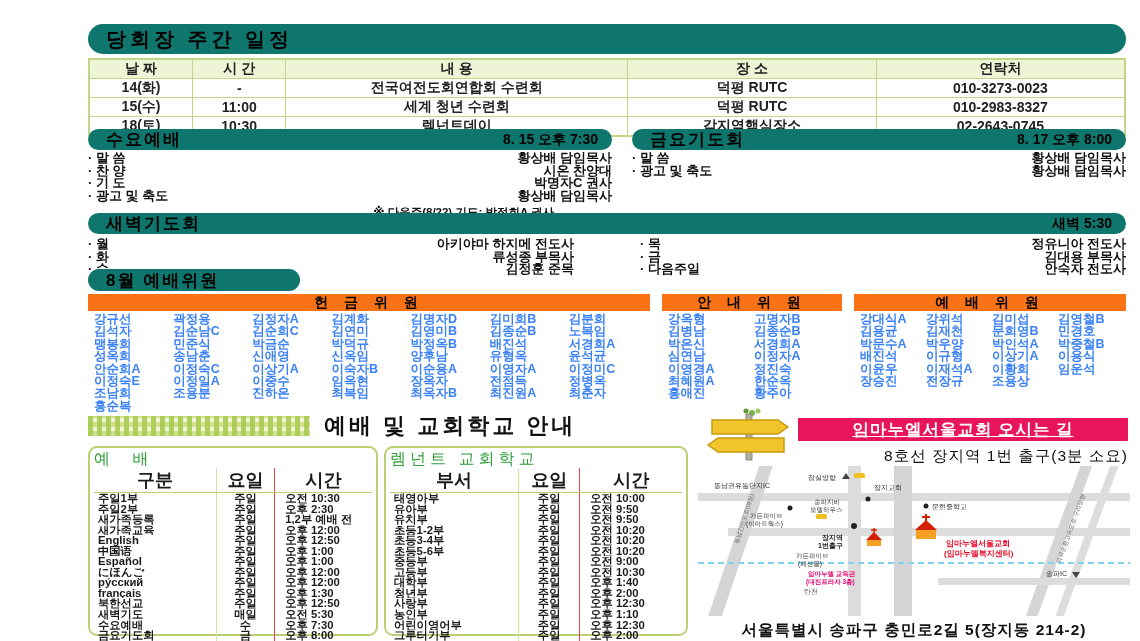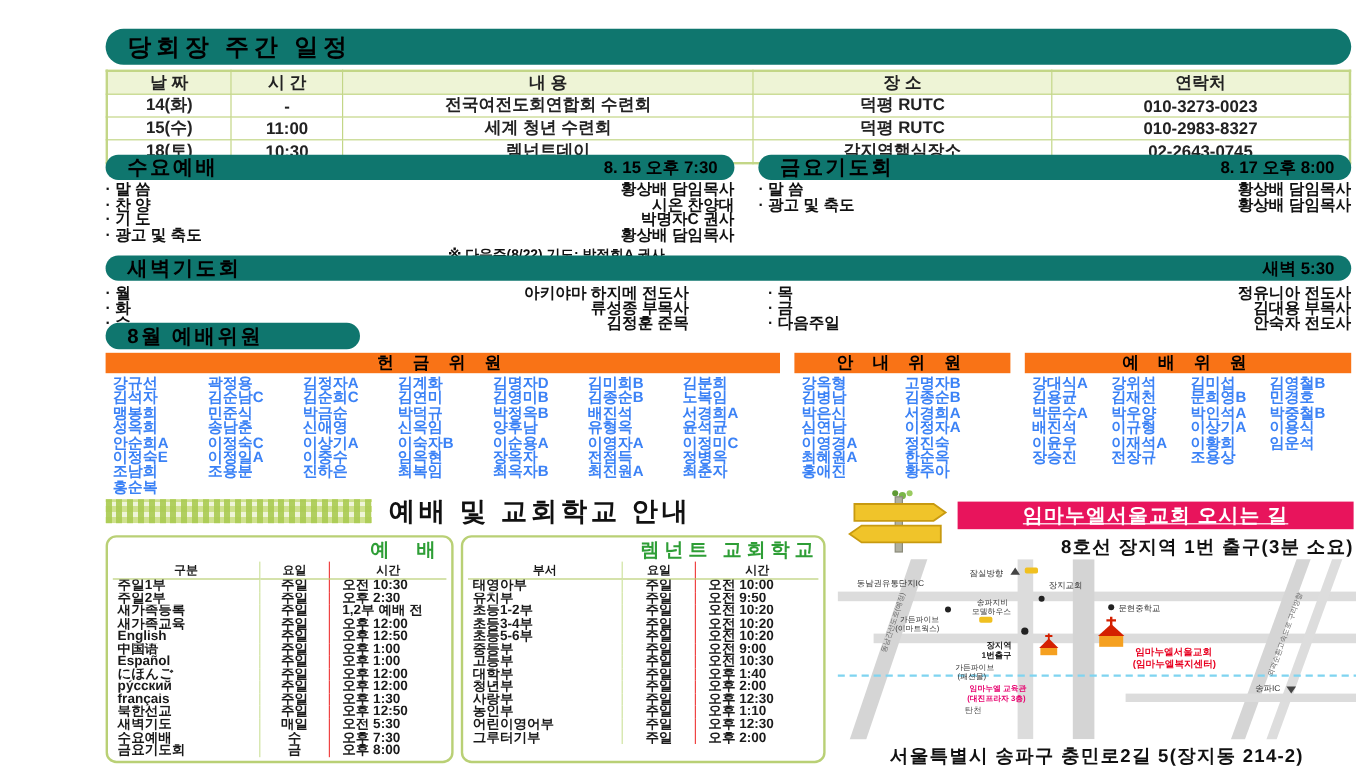--- a/index.html
+++ b/index.html
@@ -59,39 +59,39 @@
   .pattern{width:222px;height:20px;
      background:repeating-linear-gradient(90deg,rgba(170,203,82,.9) 0 5px,transparent 5px 9px),
                 repeating-linear-gradient(0deg,#cfe18e 0 5px,#eef4d8 5px 9px);}
   .gtitle{font-size:22px;font-weight:bold;letter-spacing:3px;margin-left:14px;white-space:nowrap;}
 
   
   .gbox{position:absolute;border:2px solid #b9d075;border-radius:9px;box-sizing:border-box;
         padding:1px 4px;background:#fff;}
   #tbl-worship{left:88px;top:446px;width:290px;height:190px;}
   #tbl-school{left:384px;top:446px;width:304px;height:190px;}
-  .gtt{text-align:right;color:#2e9e36;font-weight:bold;font-size:16px;
+  .gtt{text-align:left;color:#2e9e36;font-weight:normal;font-size:16px;
        letter-spacing:9px;line-height:19px;white-space:nowrap;}
   .gbox table{width:100%;border-collapse:collapse;table-layout:fixed;
        font-size:11.3px;font-weight:bold;color:#1a1a1a;}
-  .gbox th{border-bottom:1.5px solid #b9d075;font-size:10px;height:13px;padding:0;}
+  .gbox th{border-bottom:1.5px solid #b9d075;font-size:18px;height:13px;padding:0;}
   .gbox td{height:10.55px;line-height:10.55px;padding:0;white-space:nowrap;overflow:hidden;}
   .gbox td.c1,.gbox th.c1{border-left:1px solid #cfe3a0;border-right:1px solid #ef4444;
        text-align:center;}
   .gbox td.c0{padding-left:4px;}
   .gbox td.c2{padding-left:10px;}
   .gc0{width:44%}.gc1{width:21%}.gc2{width:35%}
 
   
   #sec-map{left:698px;top:408px;width:432px;height:232px;}
   #signpost{position:absolute;left:2px;top:0;}
   .banner{position:absolute;left:100px;top:10px;width:330px;height:23px;background:#e8145c;
       color:#fff;font-weight:bold;font-size:16.5px;letter-spacing:1px;display:flex;
       align-items:center;justify-content:center;text-decoration:underline;}
-  .subway{position:absolute;top:38px;right:2px;font-weight:bold;font-size:15.5px;letter-spacing:1px;}
+  .subway{position:absolute;top:38px;right:2px;font-weight:normal;font-size:15.5px;letter-spacing:1px;}
   #mapsvg{position:absolute;left:0;top:58px;}
   .address{position:absolute;top:212px;width:100%;text-align:center;font-weight:bold;
       font-size:15.5px;letter-spacing:1px;}
   text{font-family:"Liberation Sans","DejaVu Sans",sans-serif;}
 </style>
 </head>
 <body>
 
 <div class="page">
 
@@ -442,20 +442,25 @@
           <th class="c2">시간</th>
         </tr>
       </thead>
       <tbody>
           <tr>
           <td class="c0">태영아부</td>
           <td class="c1">주일</td>
           <td class="c2">오전 10:00</td>
         </tr>
           <tr>
+          <td class="c0">유아부</td>
+          <td class="c1">주일</td>
+          <td class="c2">오전 9:50</td>
+        </tr>
+          <tr>
           <td class="c0">유치부</td>
           <td class="c1">주일</td>
           <td class="c2">오전 9:50</td>
         </tr>
           <tr>
           <td class="c0">초등1-2부</td>
           <td class="c1">주일</td>
           <td class="c2">오전 10:20</td>
         </tr>
           <tr>

